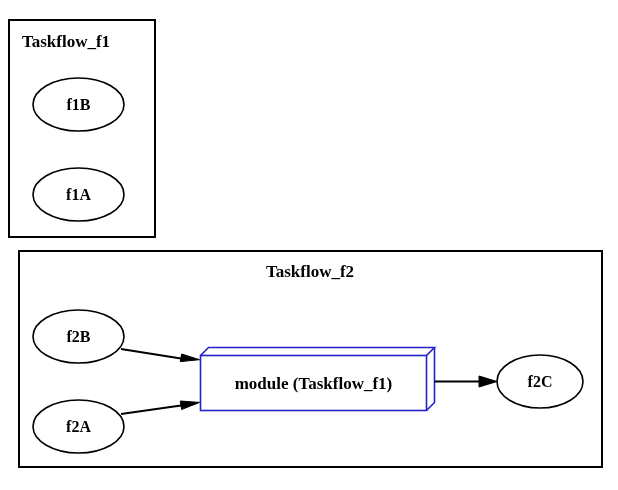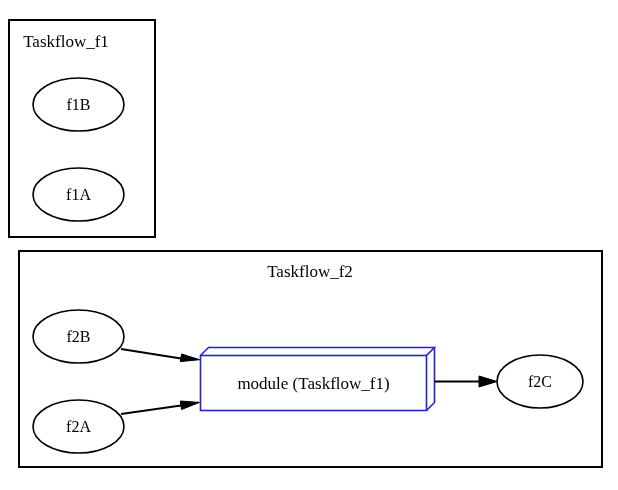--- a/index.html
+++ b/index.html
@@ -8,20 +8,21 @@
     padding: 0;
     background: #ffffff;
   }
   #canvas-wrap {
     position: relative;
     width: 618px;
     height: 490px;
     background: #ffffff;
     overflow: hidden;
     font-family: "Liberation Serif", "DejaVu Serif", serif;
+    font-weight: bold;
   }
   svg#graph {
     position: absolute;
     left: 0;
     top: 0;
     width: 618px;
     height: 490px;
     display: block;
   }
   .cluster-rect {

